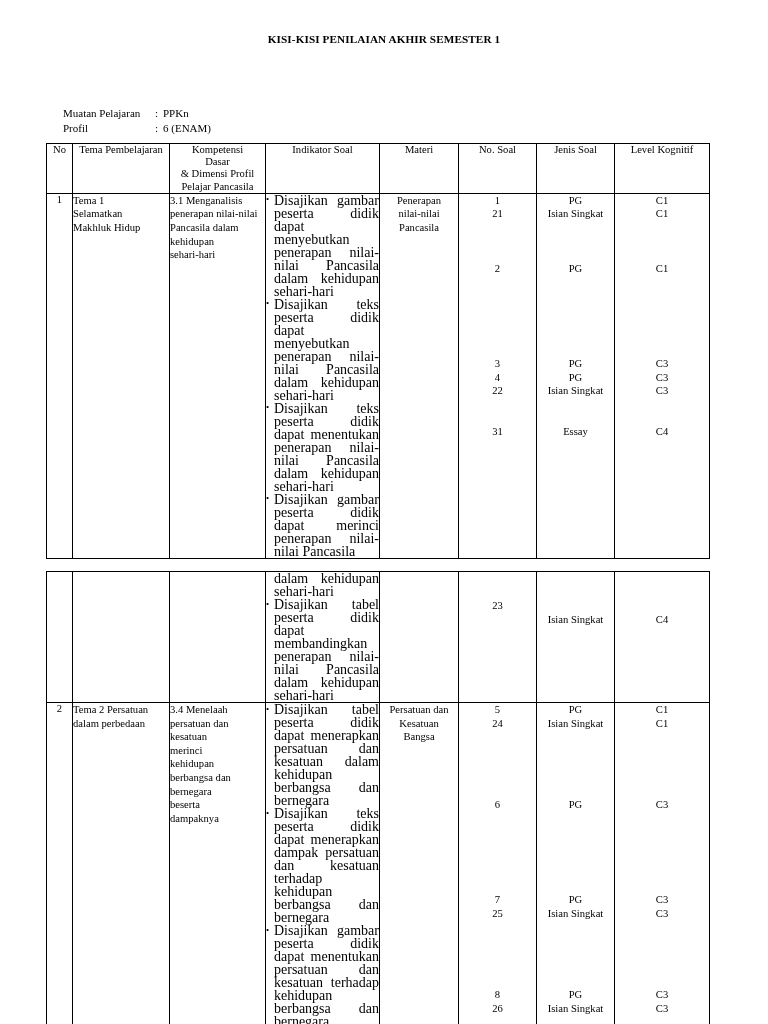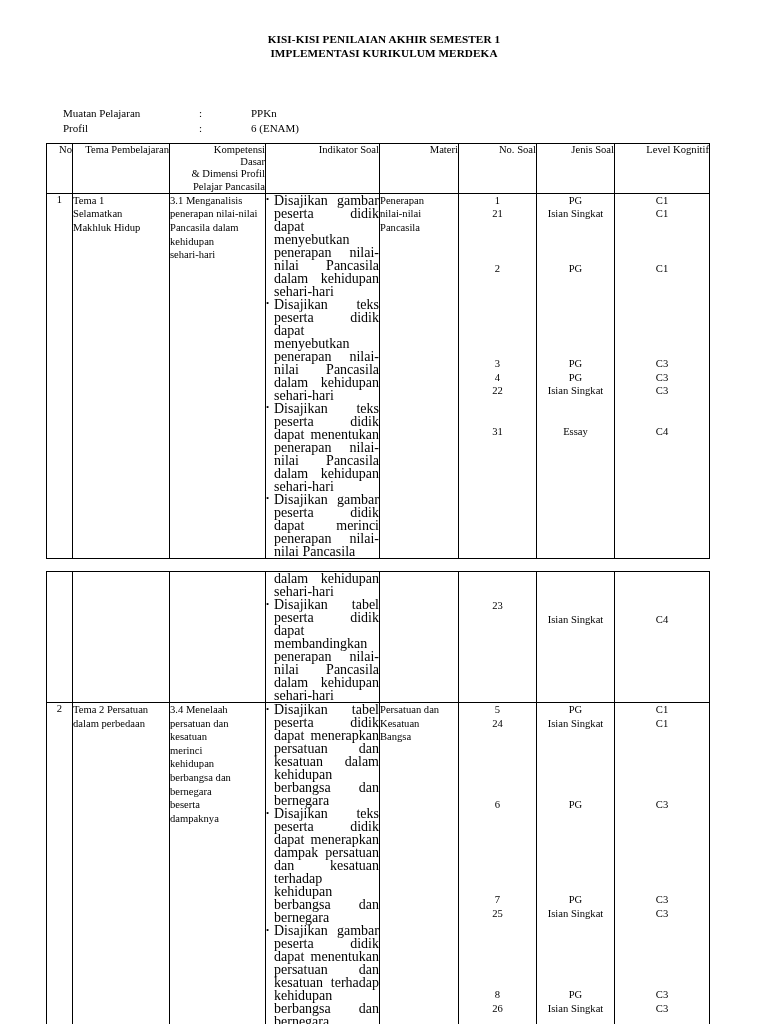--- a/index.html
+++ b/index.html
@@ -42,21 +42,20 @@
   
   .meta-block {
     position: absolute;
     left: 63px;
     top: 106px;
     font-size: 11px;
     line-height: 14.5px;
   }
   .meta-row {
     display: flex;
-    gap: 44px;
   }
   .meta-label {
     width: 92px;
     white-space: nowrap;
   }
   .meta-sep {
     width: 8px;
   }
   .meta-value {
     white-space: nowrap;
@@ -84,21 +83,21 @@
   .c-no    { width: 26px; }
   .c-tema  { width: 97px; }
   .c-kd    { width: 96px; }
   .c-ind   { width: 114px; }
   .c-mat   { width: 79px; }
   .c-nos   { width: 78px; }
   .c-jenis { width: 78px; }
   .c-level { width: 95px; }
 
   thead td {
-    text-align: right;
+    text-align: center;
     vertical-align: middle;
     font-size: 10.6px;
     line-height: 12.4px;
     padding: 3px 2px;
     height: 48px;
   }
   .hdr-multi { line-height: 12.2px; }
 
   
   .cell-pad { padding: 4px 4px 4px 5px; }
@@ -144,41 +143,41 @@
     position: absolute;
     left: 0;
     top: -0.5px;
     font-size: 9px;
   }
 
   .mat-cell {
     font-size: 10.6px;
     line-height: 13.6px;
     padding: 4px 3px 3px 4px;
+    text-align: center;
   }
 
   .ctr-cell {
     text-align: center;
     font-size: 10.6px;
     line-height: 13.6px;
     padding: 4px 2px 2px 2px;
   }
   .spacer-line { visibility: hidden; }
 
   
   .grp { margin: 0; }
 </style>
 </head>
 <body>
 
 <div class="page">
 
   <div class="title-block">
     <div class="title-line">KISI-KISI PENILAIAN AKHIR SEMESTER 1</div>
-    <div class="title-line">IMPLEMENTASI KURIKULUM MERDEKA</div>
   </div>
 
   <div class="meta-block">
     <div class="meta-row">
       <span class="meta-label">Muatan Pelajaran</span>
       <span class="meta-sep">:</span>
       <span class="meta-value">PPKn</span>
     </div>
     <div class="meta-row">
       <span class="meta-label">Profil</span>

